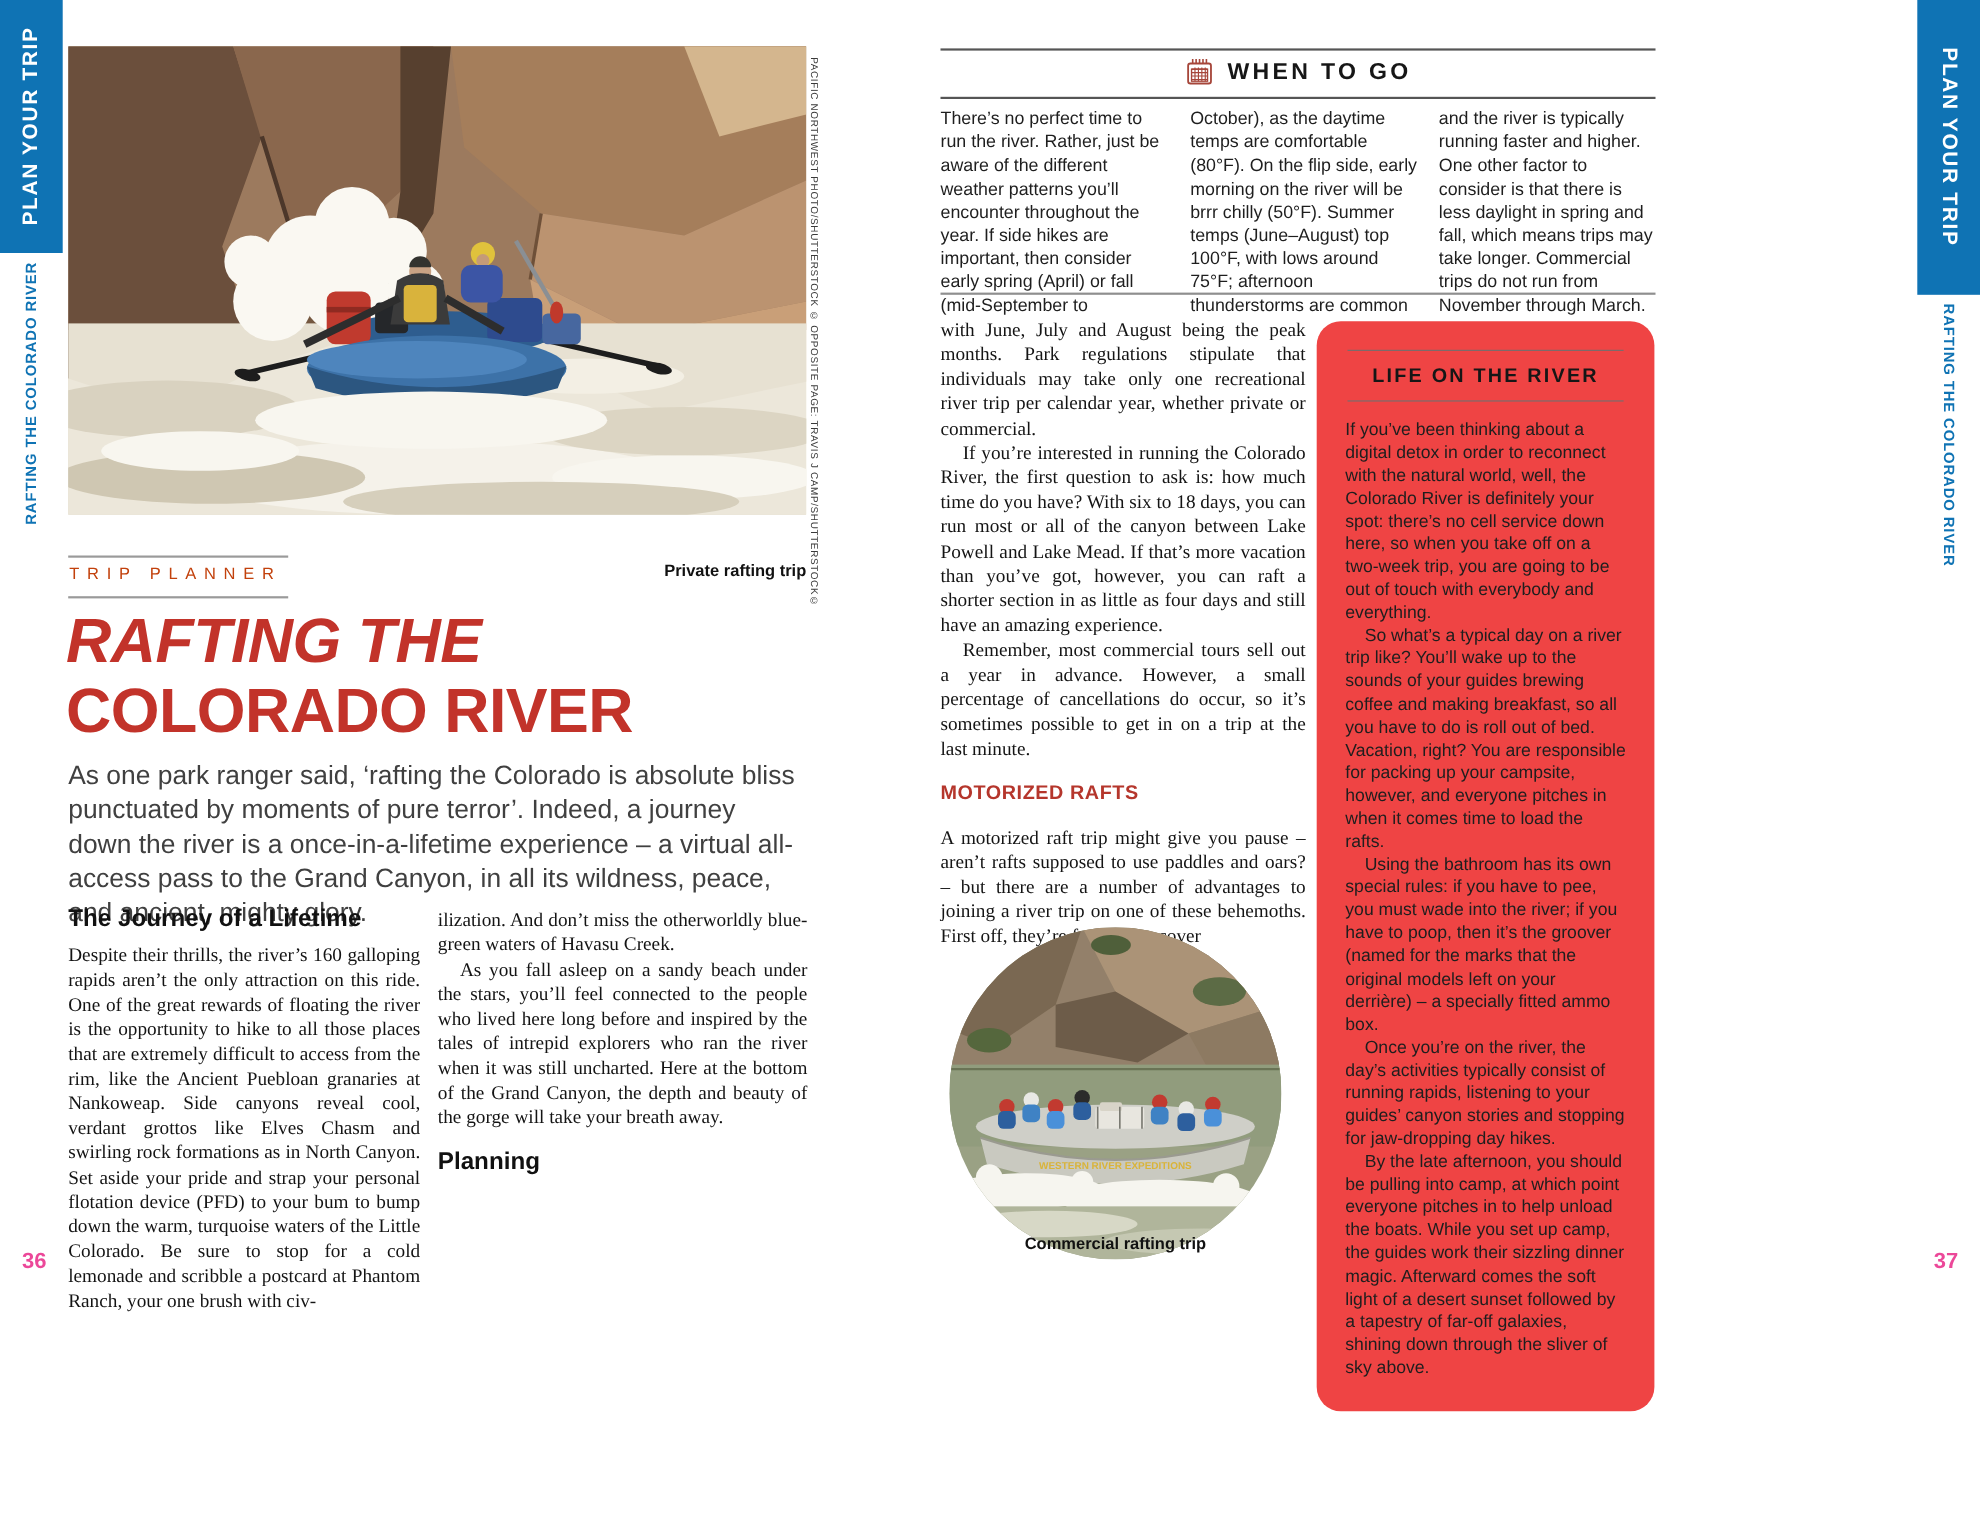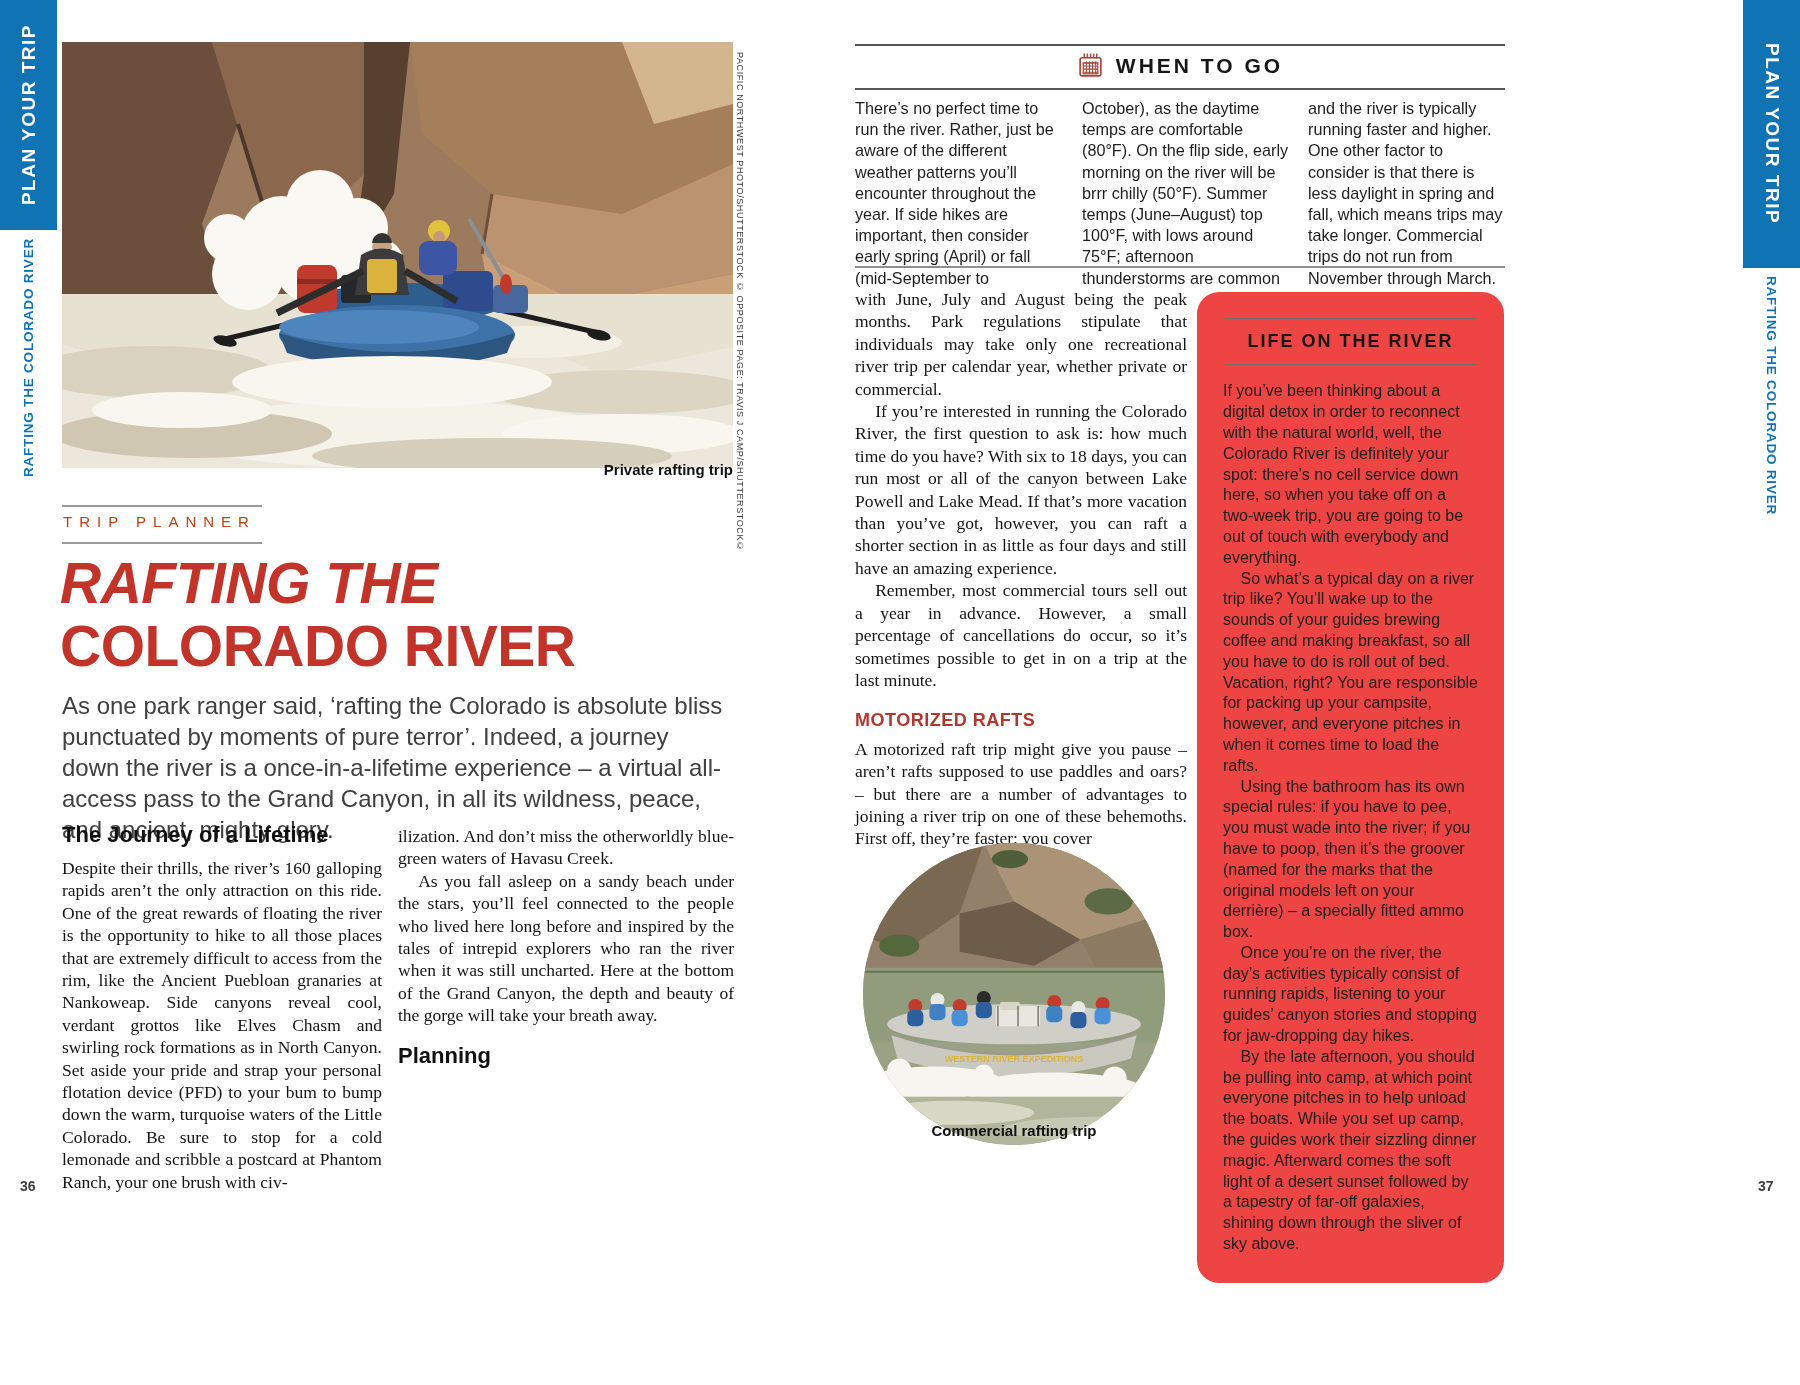--- a/index.html
+++ b/index.html
@@ -22,21 +22,21 @@
 
   
   .rule{background:#9a9a9a;height:2px;}
   .kicker{font-weight:normal;font-size:15px;letter-spacing:7px;color:#c2410c;}
   .big-title{font-weight:bold;font-size:57px;line-height:63px;color:#c2332a;letter-spacing:-.5px;}
   .intro{font-size:24px;line-height:31px;color:#404040;}
   .col-head{font-weight:bold;font-size:22px;color:#111;margin:0 0 9px 0;}
   .serif{font-family:"Liberation Serif",serif;font-size:17.5px;line-height:22.4px;text-align:justify;color:#141414;}
   .serif p{margin:0;}
   .serif p.ind{text-indent:1.15em;}
-  .pgnum{font-weight:bold;font-size:14px;color:#404040;margin-top:42px;}
+  .pgnum{font-weight:bold;font-size:20px;color:#ec4899;}
 
   
   .wtg-title{font-weight:bold;font-size:21px;letter-spacing:3px;color:#161616;}
   .wtg-col{font-size:16.2px;line-height:21.2px;color:#1e1e1e;}
   .rule-dark{background:#555;height:2px;}
   .rule-light{background:#8f8f8f;height:1.5px;}
 
   
   .red-head{font-weight:bold;font-size:18px;letter-spacing:.5px;color:#b5362c;}
 
@@ -138,21 +138,21 @@
         <ellipse cx="330" cy="340" rx="160" ry="26"></ellipse>
         <ellipse cx="120" cy="368" rx="90" ry="18"></ellipse>
         <ellipse cx="560" cy="392" rx="120" ry="20"></ellipse>
       </g>
       <ellipse cx="430" cy="414" rx="180" ry="18" fill="#d6cfbc"></ellipse>
     </svg>
   </div>
 
   <div class="abs credit vdown">PACIFIC NORTHWEST PHOTO/SHUTTERSTOCK ©  OPPOSITE PAGE: TRAVIS J CAMP/SHUTTERSTOCK©</div>
 
-  <div class="abs caption" style="left:393px;top:461px;width:340px;text-align:right;">Private rafting trip</div>
+  <div class="abs caption" style="left:393px;top:511px;width:340px;text-align:right;">Private rafting trip</div>
 
   <div class="abs rule" style="left:62px;top:505px;width:200px;"></div>
   <div class="abs kicker" style="left:63px;top:513px;">TRIP PLANNER</div>
   <div class="abs rule" style="left:62px;top:542px;width:200px;"></div>
 
   <div class="abs big-title" style="left:60px;top:552px;width:680px;">
     <span style="display:block;font-style:italic;">RAFTING THE</span>
     <span style="display:block;">COLORADO RIVER</span>
   </div>
 
@@ -199,21 +199,21 @@
   <div class="abs wtg-col" style="left:855px;top:98px;width:200px;">There’s no perfect time to run the river. Rather, just be aware of the different weather patterns you’ll encounter throughout the year. If side hikes are important, then consider early spring (April) or fall (mid-September to</div>
   <div class="abs wtg-col" style="left:1082px;top:98px;width:208px;">October), as the daytime temps are comfortable (80°F). On the flip side, early morning on the river will be brrr chilly (50°F). Summer temps (June–August) top 100°F, with lows around 75°F; afternoon thunderstorms are common</div>
   <div class="abs wtg-col" style="left:1308px;top:98px;width:198px;">and the river is typically running faster and higher. One other factor to consider is that there is less daylight in spring and fall, which means trips may take longer. Commercial trips do not run from November through March.</div>
 
   <div class="abs rule-light" style="left:855px;top:266px;width:650px;"></div>
 
   <div class="abs serif" style="left:855px;top:288px;width:332px;">
     <p>with June, July and August being the peak months. Park regulations stipulate that individuals may take only one recreational river trip per calendar year, whether private or commercial.</p>
     <p class="ind">If you’re interested in running the Colorado River, the first question to ask is: how much time do you have? With six to 18 days, you can run most or all of the canyon between Lake Powell and Lake Mead. If that’s more vacation than you’ve got, however, you can raft a shorter section in as little as four days and still have an amazing experience.</p>
     <p class="ind">Remember, most commercial tours sell out a year in advance. However, a small percentage of cancellations do occur, so it’s sometimes possible to get in on a trip at the last minute.</p>
-    <div class="red-head" style="margin:18px 0 6px 0;font-family:'Liberation Sans',sans-serif;">MOTORIZED RAFTS</div>
+    <div class="red-head" style="margin:18px 0 18px 0;font-family:'Liberation Sans',sans-serif;">MOTORIZED RAFTS</div>
     <p>A motorized raft trip might give you pause – aren’t rafts supposed to use paddles and oars? – but there are a number of advantages to joining a river trip on one of these behemoths. First off, they’re faster: you cover</p>
   </div>
 
   <div class="abs photo-circle">
     <svg viewBox="0 0 300 300">
       <rect width="300" height="300" fill="#9aa184"></rect>
       <rect width="300" height="128" fill="#93806a"></rect>
       <path d="M0,0 L120,0 L96,70 L40,108 L0,92 Z" fill="#7a6852"></path>
       <path d="M120,0 L300,0 L300,70 L216,96 L150,58 Z" fill="#ab9377"></path>
       <path d="M150,58 L216,96 L170,122 L96,108 L96,70 Z" fill="#6d5c49"></path>

